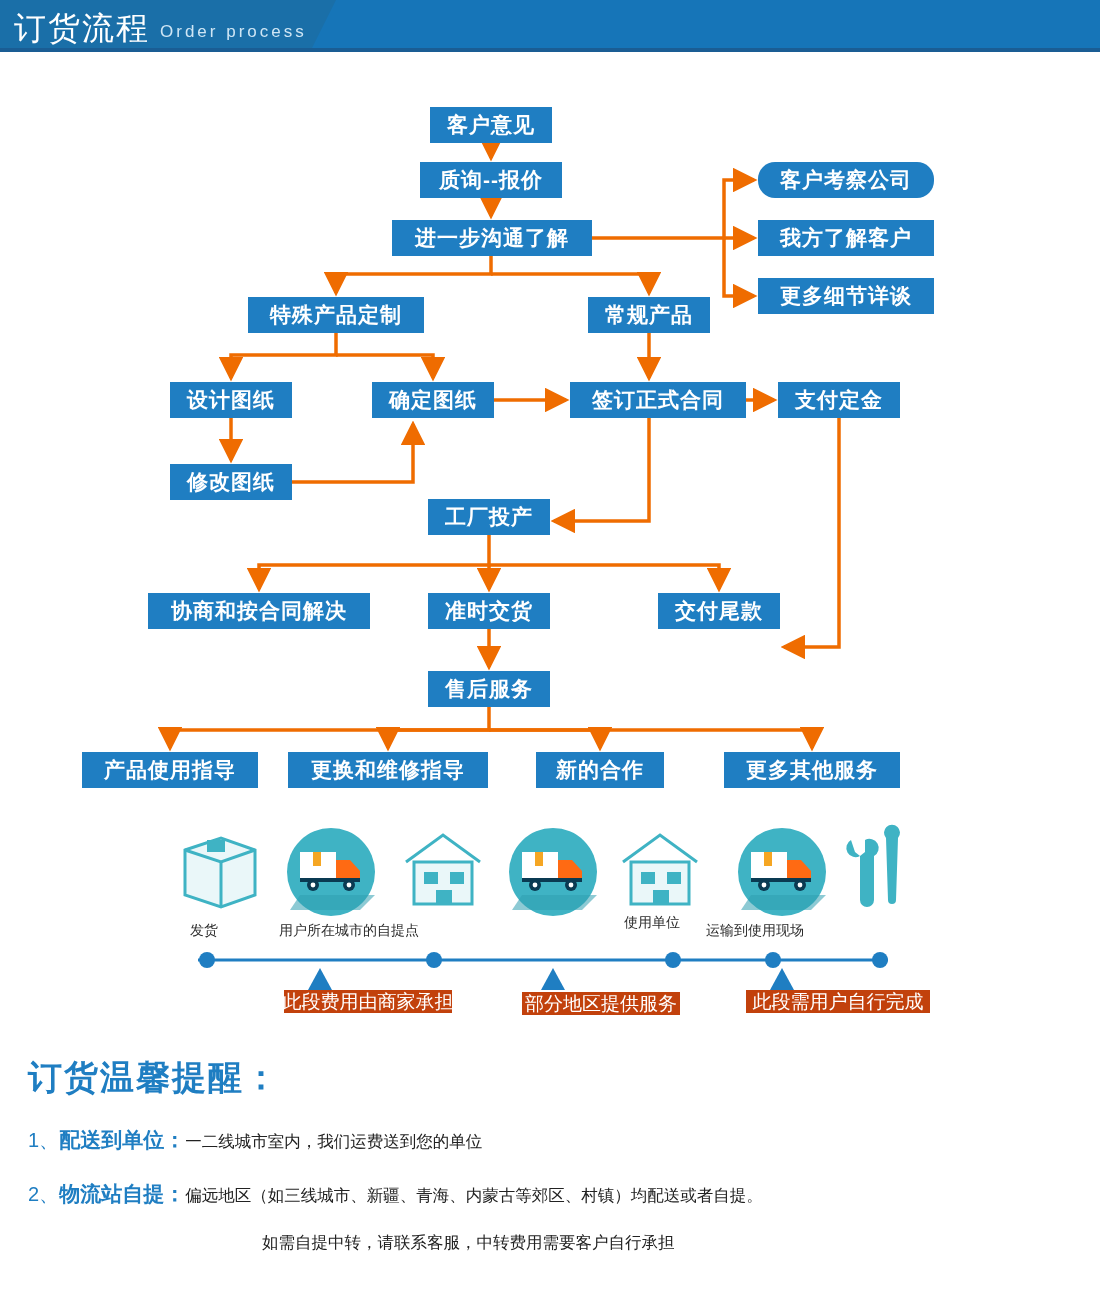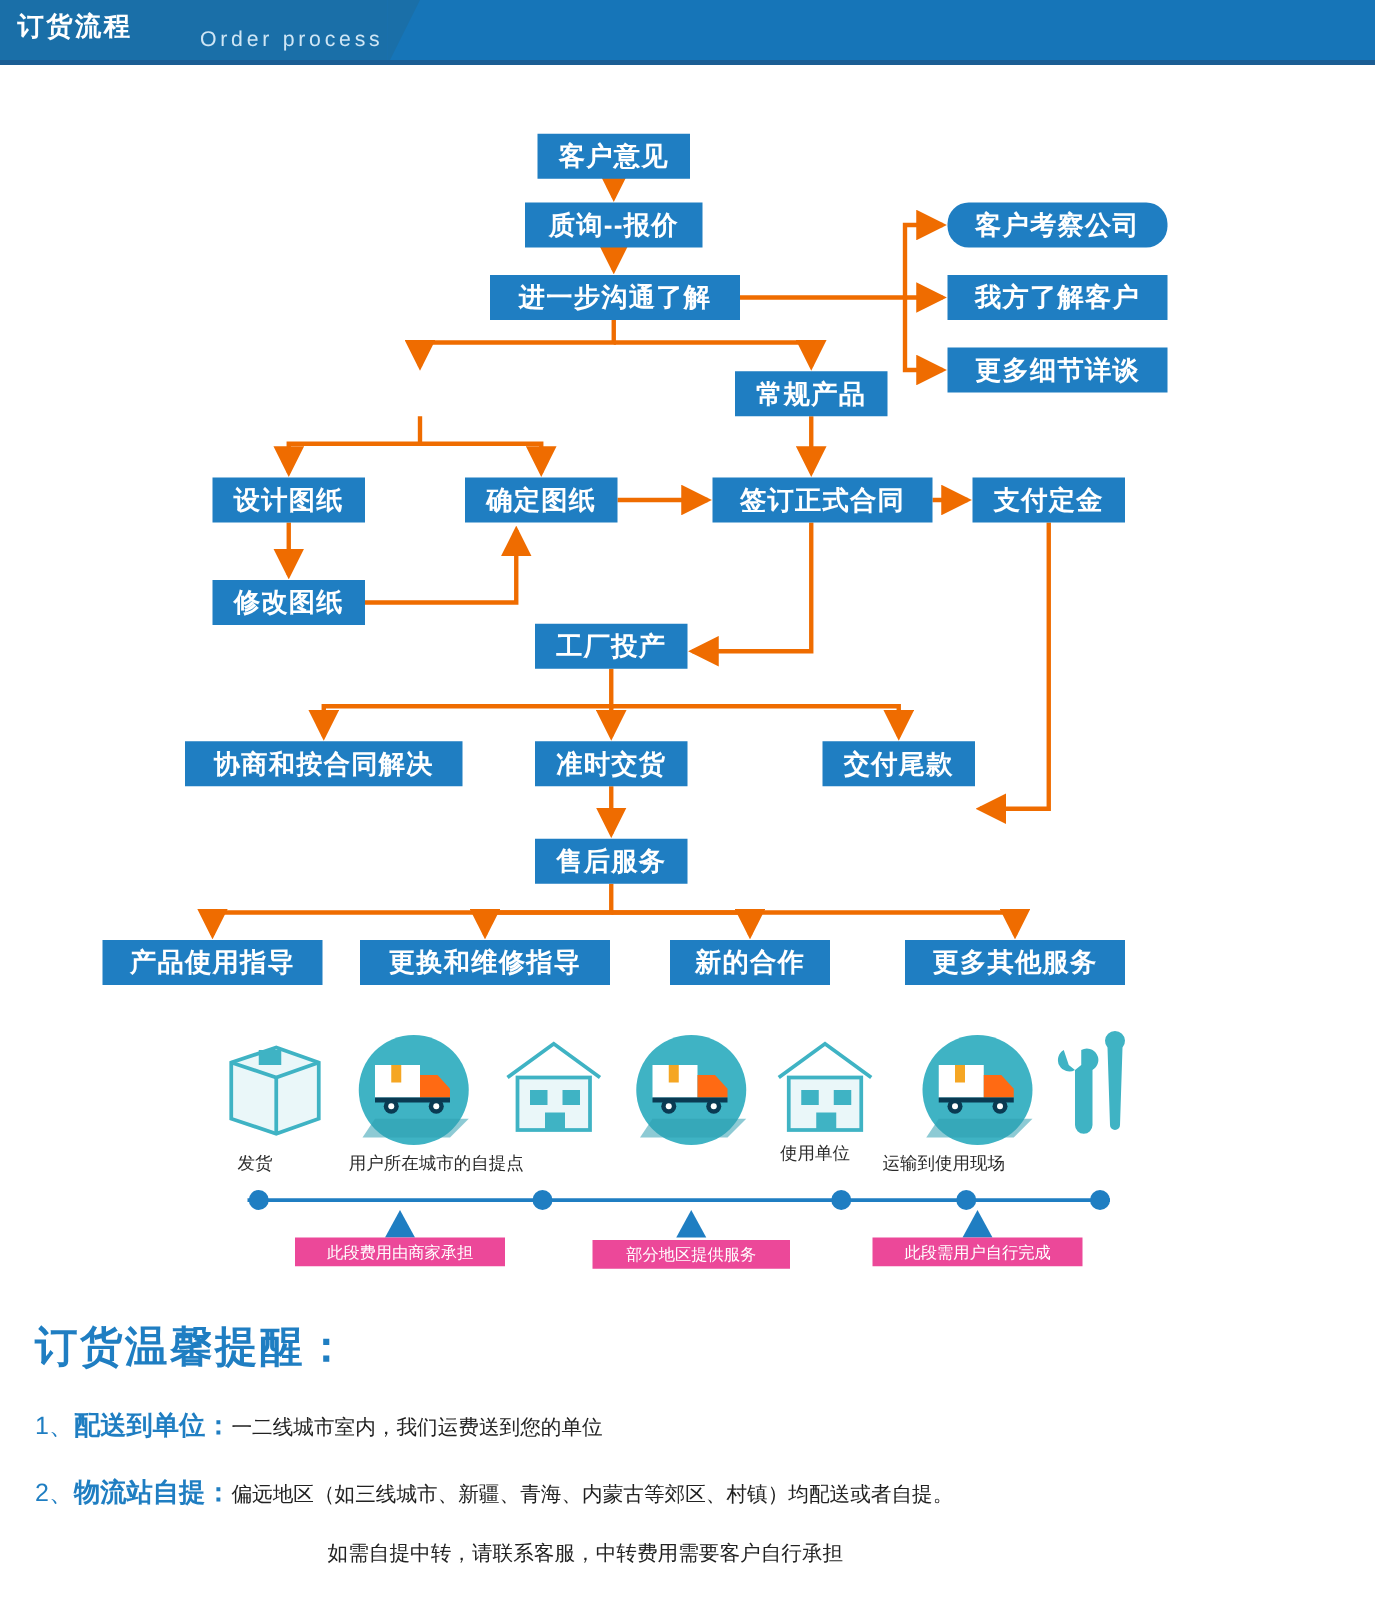--- a/index.html
+++ b/index.html
@@ -27,21 +27,21 @@
     content:""; position:absolute; right:-26px; top:0;
     border-top:52px solid #1a6fa8;
     border-right:26px solid transparent;
   }
   #header .underline {
     position:absolute; left:0; top:48px; width:1100px; height:4px;
     background:#1a5d94;
   }
   #header .title-cn {
     position:absolute; left:14px; top:7px;
-    color:#ffffff; font-size:21px; font-weight:bold; letter-spacing:2px;
+    color:#ffffff; font-size:32px; font-weight:normal; letter-spacing:2px;
   }
   #header .title-en {
     position:absolute; left:160px; top:22px;
     color:#cfe6f5; font-size:17px; letter-spacing:3px;
   }
 
   
   #flow { position:absolute; left:0; top:52px; width:1100px; height:750px; }
   #flow svg { position:absolute; left:0; top:0; }
   .node {
@@ -56,23 +56,23 @@
     height:36px;
     padding:0 12px;
   }
 
   
   #logistics { position:absolute; left:0; top:800px; width:1100px; height:230px; }
   .ico-label {
     position:absolute; color:#2b2b2b; font-size:14px; white-space:nowrap;
   }
   .seg-label {
-    position:absolute; background:#ec4899; color:#fff; font-size:13px;
+    position:absolute; background:#c2410c; color:#fff; font-size:19px;
     height:23px; display:flex; align-items:center; justify-content:center;
-    white-space:nowrap; padding:0 8px;
+    white-space:nowrap; padding:0 8px;margin-left:48px;
   }
 
   
   #tips { position:absolute; left:0; top:1030px; width:1100px; height:261px; }
   .tips-title {
     position:absolute; left:28px; top:25px;
     color:#1f7ec2; font-size:34px; font-weight:bold; letter-spacing:2px;
   }
   .tip-row { position:absolute; white-space:nowrap; }
   .tip-num { color:#1f7ec2; font-size:20px; }
@@ -141,20 +141,21 @@
       <path d="M489,678 L812,678 L812,696"></path>
     </g>
   </svg>
 
   <div class="node" style="left:430px;top:55px;width:122px;">客户意见</div>
   <div class="node" style="left:420px;top:110px;width:142px;">质询--报价</div>
   <div class="node" style="left:392px;top:168px;width:200px;">进一步沟通了解</div>
   <div class="node" style="left:758px;top:110px;width:176px;border-radius:17px;">客户考察公司</div>
   <div class="node" style="left:758px;top:168px;width:176px;">我方了解客户</div>
   <div class="node" style="left:758px;top:226px;width:176px;">更多细节详谈</div>
+  <div class="node" style="left:248px;top:245px;width:176px;">特殊产品定制</div>
   <div class="node" style="left:588px;top:245px;width:122px;">常规产品</div>
   <div class="node" style="left:170px;top:330px;width:122px;">设计图纸</div>
   <div class="node" style="left:372px;top:330px;width:122px;">确定图纸</div>
   <div class="node" style="left:570px;top:330px;width:176px;">签订正式合同</div>
   <div class="node" style="left:778px;top:330px;width:122px;">支付定金</div>
   <div class="node" style="left:170px;top:412px;width:122px;">修改图纸</div>
   <div class="node" style="left:428px;top:447px;width:122px;">工厂投产</div>
   <div class="node" style="left:148px;top:541px;width:222px;">协商和按合同解决</div>
   <div class="node" style="left:428px;top:541px;width:122px;">准时交货</div>
   <div class="node" style="left:658px;top:541px;width:122px;">交付尾款</div>
@@ -248,21 +249,21 @@
     <polygon points="782,168 794,190 770,190" fill="#1f7ec2"></polygon>
   </svg>
 
   <div class="ico-label" style="left:190px;top:122px;text-align:center;">发货</div>
   <div class="ico-label" style="left:279px;top:122px;">用户所在城市的自提点</div>
   <div class="ico-label" style="left:624px;top:114px;">使用单位</div>
   <div class="ico-label" style="left:706px;top:122px;">运输到使用现场</div>
 
   <div class="seg-label" style="left:236px;top:190px;width:168px;">此段费用由商家承担</div>
   <div class="seg-label" style="left:474px;top:192px;width:158px;">部分地区提供服务</div>
-  <div class="seg-label" style="left:698px;top:190px;width:168px;">此段需用户自行完成</div>
+  <div class="seg-label" style="left:698px;top:190px;width:184px;">此段需用户自行完成</div>
 </div>
 
 <div id="tips">
   <div class="tips-title">订货温馨提醒：</div>
 
   <div class="tip-row" style="left:28px;top:96px;">
     <span class="tip-num">1、</span><span class="tip-key">配送到单位</span><span class="tip-key">：</span><span class="tip-txt">一二线城市室内，我们运费送到您的单位</span>
   </div>
 
   <div class="tip-row" style="left:28px;top:150px;">

